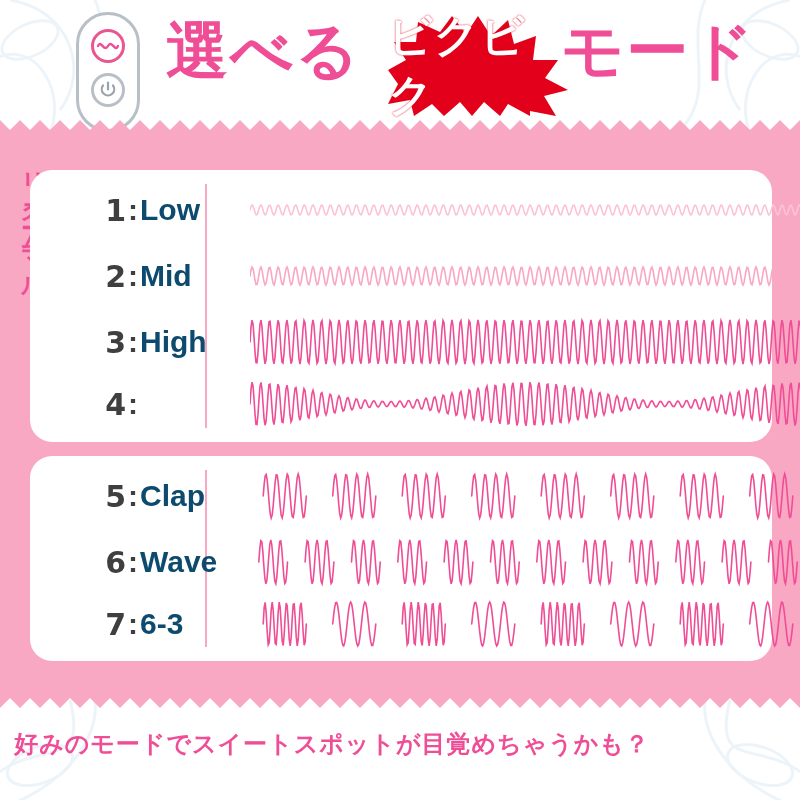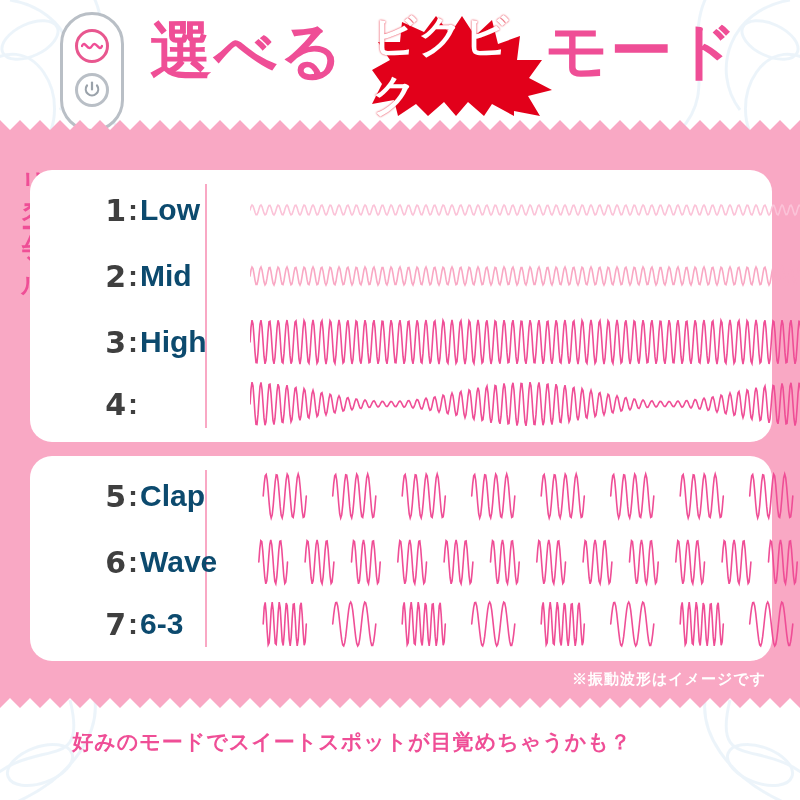--- a/index.html
+++ b/index.html
@@ -29,21 +29,21 @@
     opacity: 0.5;
   }
   .bg-deco.left  { left: -30px;  top: -20px; }
   .bg-deco.right { right: -30px; top: -20px; }
   .bg-deco.bottom-left  { left: -20px;  bottom: -10px; }
   .bg-deco.bottom-right { right: -20px; bottom: -10px; }
 
   
   #header {
     position: absolute;
-    top: 0; left: 0;
+    top: 0; left: 16px;
     width: 766px;
     height: 128px;
   }
   .remote {
     position: absolute;
     left: 60px;
     top: 12px;
     width: 64px;
     height: 120px;
     border: 3px solid #b9bfc6;
@@ -204,26 +204,25 @@
     top: 706px;
     width: 800px;
     height: 94px;
   }
   .footer-text {
     position: absolute;
     left: 0;
     top: 22px;
     width: 664px;
     text-align: center;
-    font-size: 21px;
+    font-size: 24px;
     font-weight: bold;
     color: #ef4e96;
     letter-spacing: 1px;
     white-space: nowrap;
-    padding-left: 20px;
   }
 </style>
 </head>
 <body>
 
 <div id="page">
 
   <svg class="bg-deco left" width="240" height="240" viewBox="0 0 240 240">
     <g fill="none" stroke="#dbeaf6" stroke-width="3">
       <path d="M10 90 C60 40 110 120 70 170 C40 208 0 180 20 150"></path>
@@ -372,19 +371,18 @@
         <div class="colon">:</div>
         <div class="name">6-3</div>
         <div class="wave">
             <svg viewBox="0 0 556 60" preserveAspectRatio="none">
               <path d=" M 13.2 30 L 13.2 30.0 L 14.2 13.1 L 15.2 8.4 L 16.2 19.1 L 17.2 37.7 L 18.2 50.8 L 19.2 48.9 L 20.2 33.5 L 21.2 15.6 L 22.2 8.0 L 23.2 16.2 L 24.2 34.3 L 25.2 49.3 L 26.2 50.4 L 27.2 36.9 L 28.2 18.4 L 29.2 8.2 L 30.2 13.7 L 31.2 30.9 L 32.2 47.4 L 33.2 51.5 L 34.2 40.1 L 35.2 21.5 L 36.2 9.0 L 37.2 11.6 L 38.2 27.4 L 39.2 45.1 L 40.2 52.0 L 41.2 43.1 L 42.2 24.8 L 43.2 10.3 L 44.2 9.9 L 45.2 24.0 L 46.2 42.4 L 47.2 51.9 L 48.2 45.7 L 49.2 28.2 L 50.2 12.0 L 51.2 8.7 L 52.2 20.7 L 53.2 39.3 L 54.2 51.3 L 55.2 47.9 L 56.2 31.7 L 56.3 30 M 82.7 30 L 82.7 30.0 L 83.7 20.7 L 84.7 13.1 L 85.7 8.7 L 86.7 8.4 L 87.7 12.0 L 88.7 19.1 L 89.7 28.3 L 90.7 37.7 L 91.7 45.7 L 92.7 50.8 L 93.7 51.9 L 94.7 48.9 L 95.7 42.4 L 96.7 33.5 L 97.7 24.0 L 98.7 15.6 L 99.7 9.9 L 100.7 8.0 L 101.7 10.3 L 102.7 16.2 L 103.7 24.8 L 104.7 34.3 L 105.7 43.1 L 106.7 49.3 L 107.7 52.0 L 108.7 50.4 L 109.7 45.1 L 110.7 36.9 L 111.7 27.4 L 112.7 18.4 L 113.7 11.6 L 114.7 8.2 L 115.7 9.0 L 116.7 13.7 L 117.7 21.5 L 118.7 30.9 L 119.7 40.1 L 120.7 47.4 L 121.7 51.5 L 122.7 51.5 L 123.7 47.4 L 124.7 40.1 L 125.7 30.9 L 125.8 30 M 152.2 30 L 152.2 30.0 L 153.2 13.1 L 154.2 8.4 L 155.2 19.1 L 156.2 37.7 L 157.2 50.8 L 158.2 48.9 L 159.2 33.5 L 160.2 15.6 L 161.2 8.0 L 162.2 16.2 L 163.2 34.3 L 164.2 49.3 L 165.2 50.4 L 166.2 36.9 L 167.2 18.4 L 168.2 8.2 L 169.2 13.7 L 170.2 30.9 L 171.2 47.4 L 172.2 51.5 L 173.2 40.1 L 174.2 21.5 L 175.2 9.0 L 176.2 11.6 L 177.2 27.4 L 178.2 45.1 L 179.2 52.0 L 180.2 43.1 L 181.2 24.8 L 182.2 10.3 L 183.2 9.9 L 184.2 24.0 L 185.2 42.4 L 186.2 51.9 L 187.2 45.7 L 188.2 28.2 L 189.2 12.0 L 190.2 8.7 L 191.2 20.7 L 192.2 39.3 L 193.2 51.3 L 194.2 47.9 L 195.2 31.7 L 195.3 30 M 221.7 30 L 221.7 30.0 L 222.7 20.7 L 223.7 13.1 L 224.7 8.7 L 225.7 8.4 L 226.7 12.0 L 227.7 19.1 L 228.7 28.3 L 229.7 37.7 L 230.7 45.7 L 231.7 50.8 L 232.7 51.9 L 233.7 48.9 L 234.7 42.4 L 235.7 33.5 L 236.7 24.0 L 237.7 15.6 L 238.7 9.9 L 239.7 8.0 L 240.7 10.3 L 241.7 16.2 L 242.7 24.8 L 243.7 34.3 L 244.7 43.1 L 245.7 49.3 L 246.7 52.0 L 247.7 50.4 L 248.7 45.1 L 249.7 36.9 L 250.7 27.4 L 251.7 18.4 L 252.7 11.6 L 253.7 8.2 L 254.7 9.0 L 255.7 13.7 L 256.7 21.5 L 257.7 30.9 L 258.7 40.1 L 259.7 47.4 L 260.7 51.5 L 261.7 51.5 L 262.7 47.4 L 263.7 40.1 L 264.7 30.9 L 264.8 30 M 291.2 30 L 291.2 30.0 L 292.2 13.1 L 293.2 8.4 L 294.2 19.1 L 295.2 37.7 L 296.2 50.8 L 297.2 48.9 L 298.2 33.5 L 299.2 15.6 L 300.2 8.0 L 301.2 16.2 L 302.2 34.3 L 303.2 49.3 L 304.2 50.4 L 305.2 36.9 L 306.2 18.4 L 307.2 8.2 L 308.2 13.7 L 309.2 30.9 L 310.2 47.4 L 311.2 51.5 L 312.2 40.1 L 313.2 21.5 L 314.2 9.0 L 315.2 11.6 L 316.2 27.4 L 317.2 45.1 L 318.2 52.0 L 319.2 43.1 L 320.2 24.8 L 321.2 10.3 L 322.2 9.9 L 323.2 24.0 L 324.2 42.4 L 325.2 51.9 L 326.2 45.7 L 327.2 28.2 L 328.2 12.0 L 329.2 8.7 L 330.2 20.7 L 331.2 39.3 L 332.2 51.3 L 333.2 47.9 L 334.2 31.7 L 334.3 30 M 360.7 30 L 360.7 30.0 L 361.7 20.7 L 362.7 13.1 L 363.7 8.7 L 364.7 8.4 L 365.7 12.0 L 366.7 19.1 L 367.7 28.3 L 368.7 37.7 L 369.7 45.7 L 370.7 50.8 L 371.7 51.9 L 372.7 48.9 L 373.7 42.4 L 374.7 33.5 L 375.7 24.0 L 376.7 15.6 L 377.7 9.9 L 378.7 8.0 L 379.7 10.3 L 380.7 16.2 L 381.7 24.8 L 382.7 34.3 L 383.7 43.1 L 384.7 49.3 L 385.7 52.0 L 386.7 50.4 L 387.7 45.1 L 388.7 36.9 L 389.7 27.4 L 390.7 18.4 L 391.7 11.6 L 392.7 8.2 L 393.7 9.0 L 394.7 13.7 L 395.7 21.5 L 396.7 30.9 L 397.7 40.1 L 398.7 47.4 L 399.7 51.5 L 400.7 51.5 L 401.7 47.4 L 402.7 40.1 L 403.7 30.9 L 403.8 30 M 430.2 30 L 430.2 30.0 L 431.2 13.1 L 432.2 8.4 L 433.2 19.1 L 434.2 37.7 L 435.2 50.8 L 436.2 48.9 L 437.2 33.5 L 438.2 15.6 L 439.2 8.0 L 440.2 16.2 L 441.2 34.3 L 442.2 49.3 L 443.2 50.4 L 444.2 36.9 L 445.2 18.4 L 446.2 8.2 L 447.2 13.7 L 448.2 30.9 L 449.2 47.4 L 450.2 51.5 L 451.2 40.1 L 452.2 21.5 L 453.2 9.0 L 454.2 11.6 L 455.2 27.4 L 456.2 45.1 L 457.2 52.0 L 458.2 43.1 L 459.2 24.8 L 460.2 10.3 L 461.2 9.9 L 462.2 24.0 L 463.2 42.4 L 464.2 51.9 L 465.2 45.7 L 466.2 28.2 L 467.2 12.0 L 468.2 8.7 L 469.2 20.7 L 470.2 39.3 L 471.2 51.3 L 472.2 47.9 L 473.2 31.7 L 473.3 30 M 499.7 30 L 499.7 30.0 L 500.7 20.7 L 501.7 13.1 L 502.7 8.7 L 503.7 8.4 L 504.7 12.0 L 505.7 19.1 L 506.7 28.3 L 507.7 37.7 L 508.7 45.7 L 509.7 50.8 L 510.7 51.9 L 511.7 48.9 L 512.7 42.4 L 513.7 33.5 L 514.7 24.0 L 515.7 15.6 L 516.7 9.9 L 517.7 8.0 L 518.7 10.3 L 519.7 16.2 L 520.7 24.8 L 521.7 34.3 L 522.7 43.1 L 523.7 49.3 L 524.7 52.0 L 525.7 50.4 L 526.7 45.1 L 527.7 36.9 L 528.7 27.4 L 529.7 18.4 L 530.7 11.6 L 531.7 8.2 L 532.7 9.0 L 533.7 13.7 L 534.7 21.5 L 535.7 30.9 L 536.7 40.1 L 537.7 47.4 L 538.7 51.5 L 539.7 51.5 L 540.7 47.4 L 541.7 40.1 L 542.7 30.9 L 542.8 30" fill="none" stroke="#ef4e96" stroke-width="1.6" stroke-linecap="round"></path>
             </svg>
           </div>
       </div>
     </div>
 
-    <div class="note">※振動波形はイメージです</div>
   </div>
 
   <div id="footer">
     <div class="footer-text">好みのモードでスイートスポットが目覚めちゃうかも？</div>
   </div>
 </div>
 
 </body></html>

